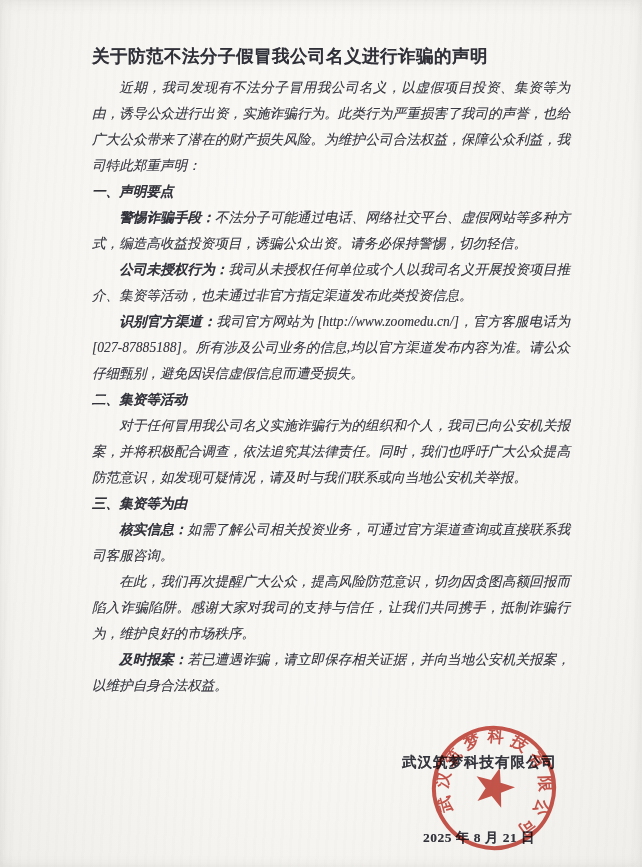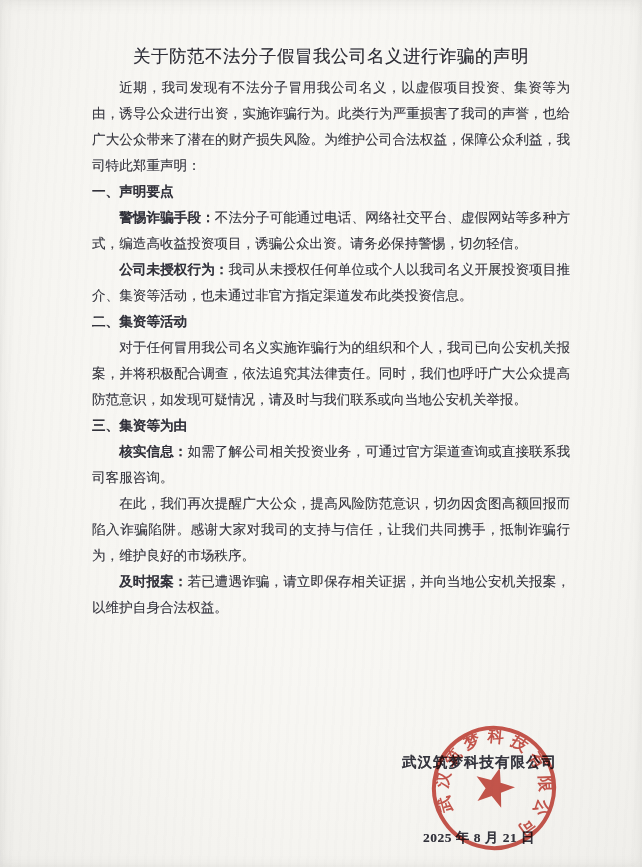--- a/index.html
+++ b/index.html
@@ -7,27 +7,28 @@
   .page{
     position:relative;width:642px;height:867px;overflow:hidden;
     background:
       repeating-linear-gradient(93deg, rgba(120,120,130,.016) 0 3px, rgba(255,255,255,0) 3px 9px),
       radial-gradient(ellipse at 50% 38%, #fbfaf7 0%, #f6f5f1 62%, #efeeea 100%);
     box-shadow: inset 4px 4px 14px rgba(60,60,70,.06), inset -3px -3px 12px rgba(60,60,70,.045);
     color:#3a3a43;
   }
   .doc-title{
     position:absolute;top:44px;left:92px;width:478px;
-    text-align:center;font-size:17.5px;font-weight:normal;letter-spacing:.5px;color:#303039;
+    text-align:left;font-size:17.5px;font-weight:bold;letter-spacing:.5px;color:#303039;
     text-shadow:0 0 .6px rgba(50,50,60,.5);
   }
   .doc-body{
     position:absolute;top:75px;left:92px;width:478px;
     font-size:13.6px;line-height:26px;
     text-shadow:0 0 .5px rgba(58,58,67,.45);
+    font-style:italic;
   }
   .doc-body p{margin:0;text-align:justify;text-align-last:left;}
   .doc-body p.body{text-indent:2em;}
   .doc-body p.heading{text-indent:0;font-weight:bold;color:#32323b;}
   .doc-body .lead{font-weight:bold;color:#32323b;}
   .sig-company{
     position:absolute;top:753px;right:85px;
     font-size:14.5px;font-weight:bold;letter-spacing:1px;color:#34343d;
     text-shadow:0 0 .5px rgba(52,52,61,.5);
   }
@@ -51,20 +52,21 @@
 
 <div class="page">
 
   <div class="doc-title">关于防范不法分子假冒我公司名义进行诈骗的声明</div>
 
   <div class="doc-body" id="doc-body">
       <p class="body"><span>近期，我司发现有不法分子冒用我公司名义，以虚假项目投资、集资等为由，诱导公众进行出资，实施诈骗行为。此类行为严重损害了我司的声誉，也给广大公众带来了潜在的财产损失风险。为维护公司合法权益，保障公众利益，我司特此郑重声明：</span></p>
       <p class="heading"><span class="lead">一、声明要点</span></p>
       <p class="body"><span class="lead">警惕诈骗手段：</span><span>不法分子可能通过电话、网络社交平台、虚假网站等多种方式，编造高收益投资项目，诱骗公众出资。请务必保持警惕，切勿轻信。</span></p>
       <p class="body"><span class="lead">公司未授权行为：</span><span>我司从未授权任何单位或个人以我司名义开展投资项目推介、集资等活动，也未通过非官方指定渠道发布此类投资信息。</span></p>
+      <p class="body"><span class="lead">识别官方渠道：</span><span>我司官方网站为 [http://www.zoomedu.cn/]，官方客服电话为 [027-87885188]。所有涉及公司业务的信息,均以官方渠道发布内容为准。请公众仔细甄别，避免因误信虚假信息而遭受损失。</span></p>
       <p class="heading"><span class="lead">二、集资等活动</span></p>
       <p class="body"><span>对于任何冒用我公司名义实施诈骗行为的组织和个人，我司已向公安机关报案，并将积极配合调查，依法追究其法律责任。同时，我们也呼吁广大公众提高防范意识，如发现可疑情况，请及时与我们联系或向当地公安机关举报。</span></p>
       <p class="heading"><span class="lead">三、集资等为由</span></p>
       <p class="body"><span class="lead">核实信息：</span><span>如需了解公司相关投资业务，可通过官方渠道查询或直接联系我司客服咨询。</span></p>
       <p class="body"><span>在此，我们再次提醒广大公众，提高风险防范意识，切勿因贪图高额回报而陷入诈骗陷阱。感谢大家对我司的支持与信任，让我们共同携手，抵制诈骗行为，维护良好的市场秩序。</span></p>
       <p class="body"><span class="lead">及时报案：</span><span>若已遭遇诈骗，请立即保存相关证据，并向当地公安机关报案，以维护自身合法权益。</span></p>
     </div>
 
   <div class="sig-company">武汉筑梦科技有限公司</div>
   <div class="sig-date">2025 年 8 月 21 日</div>

